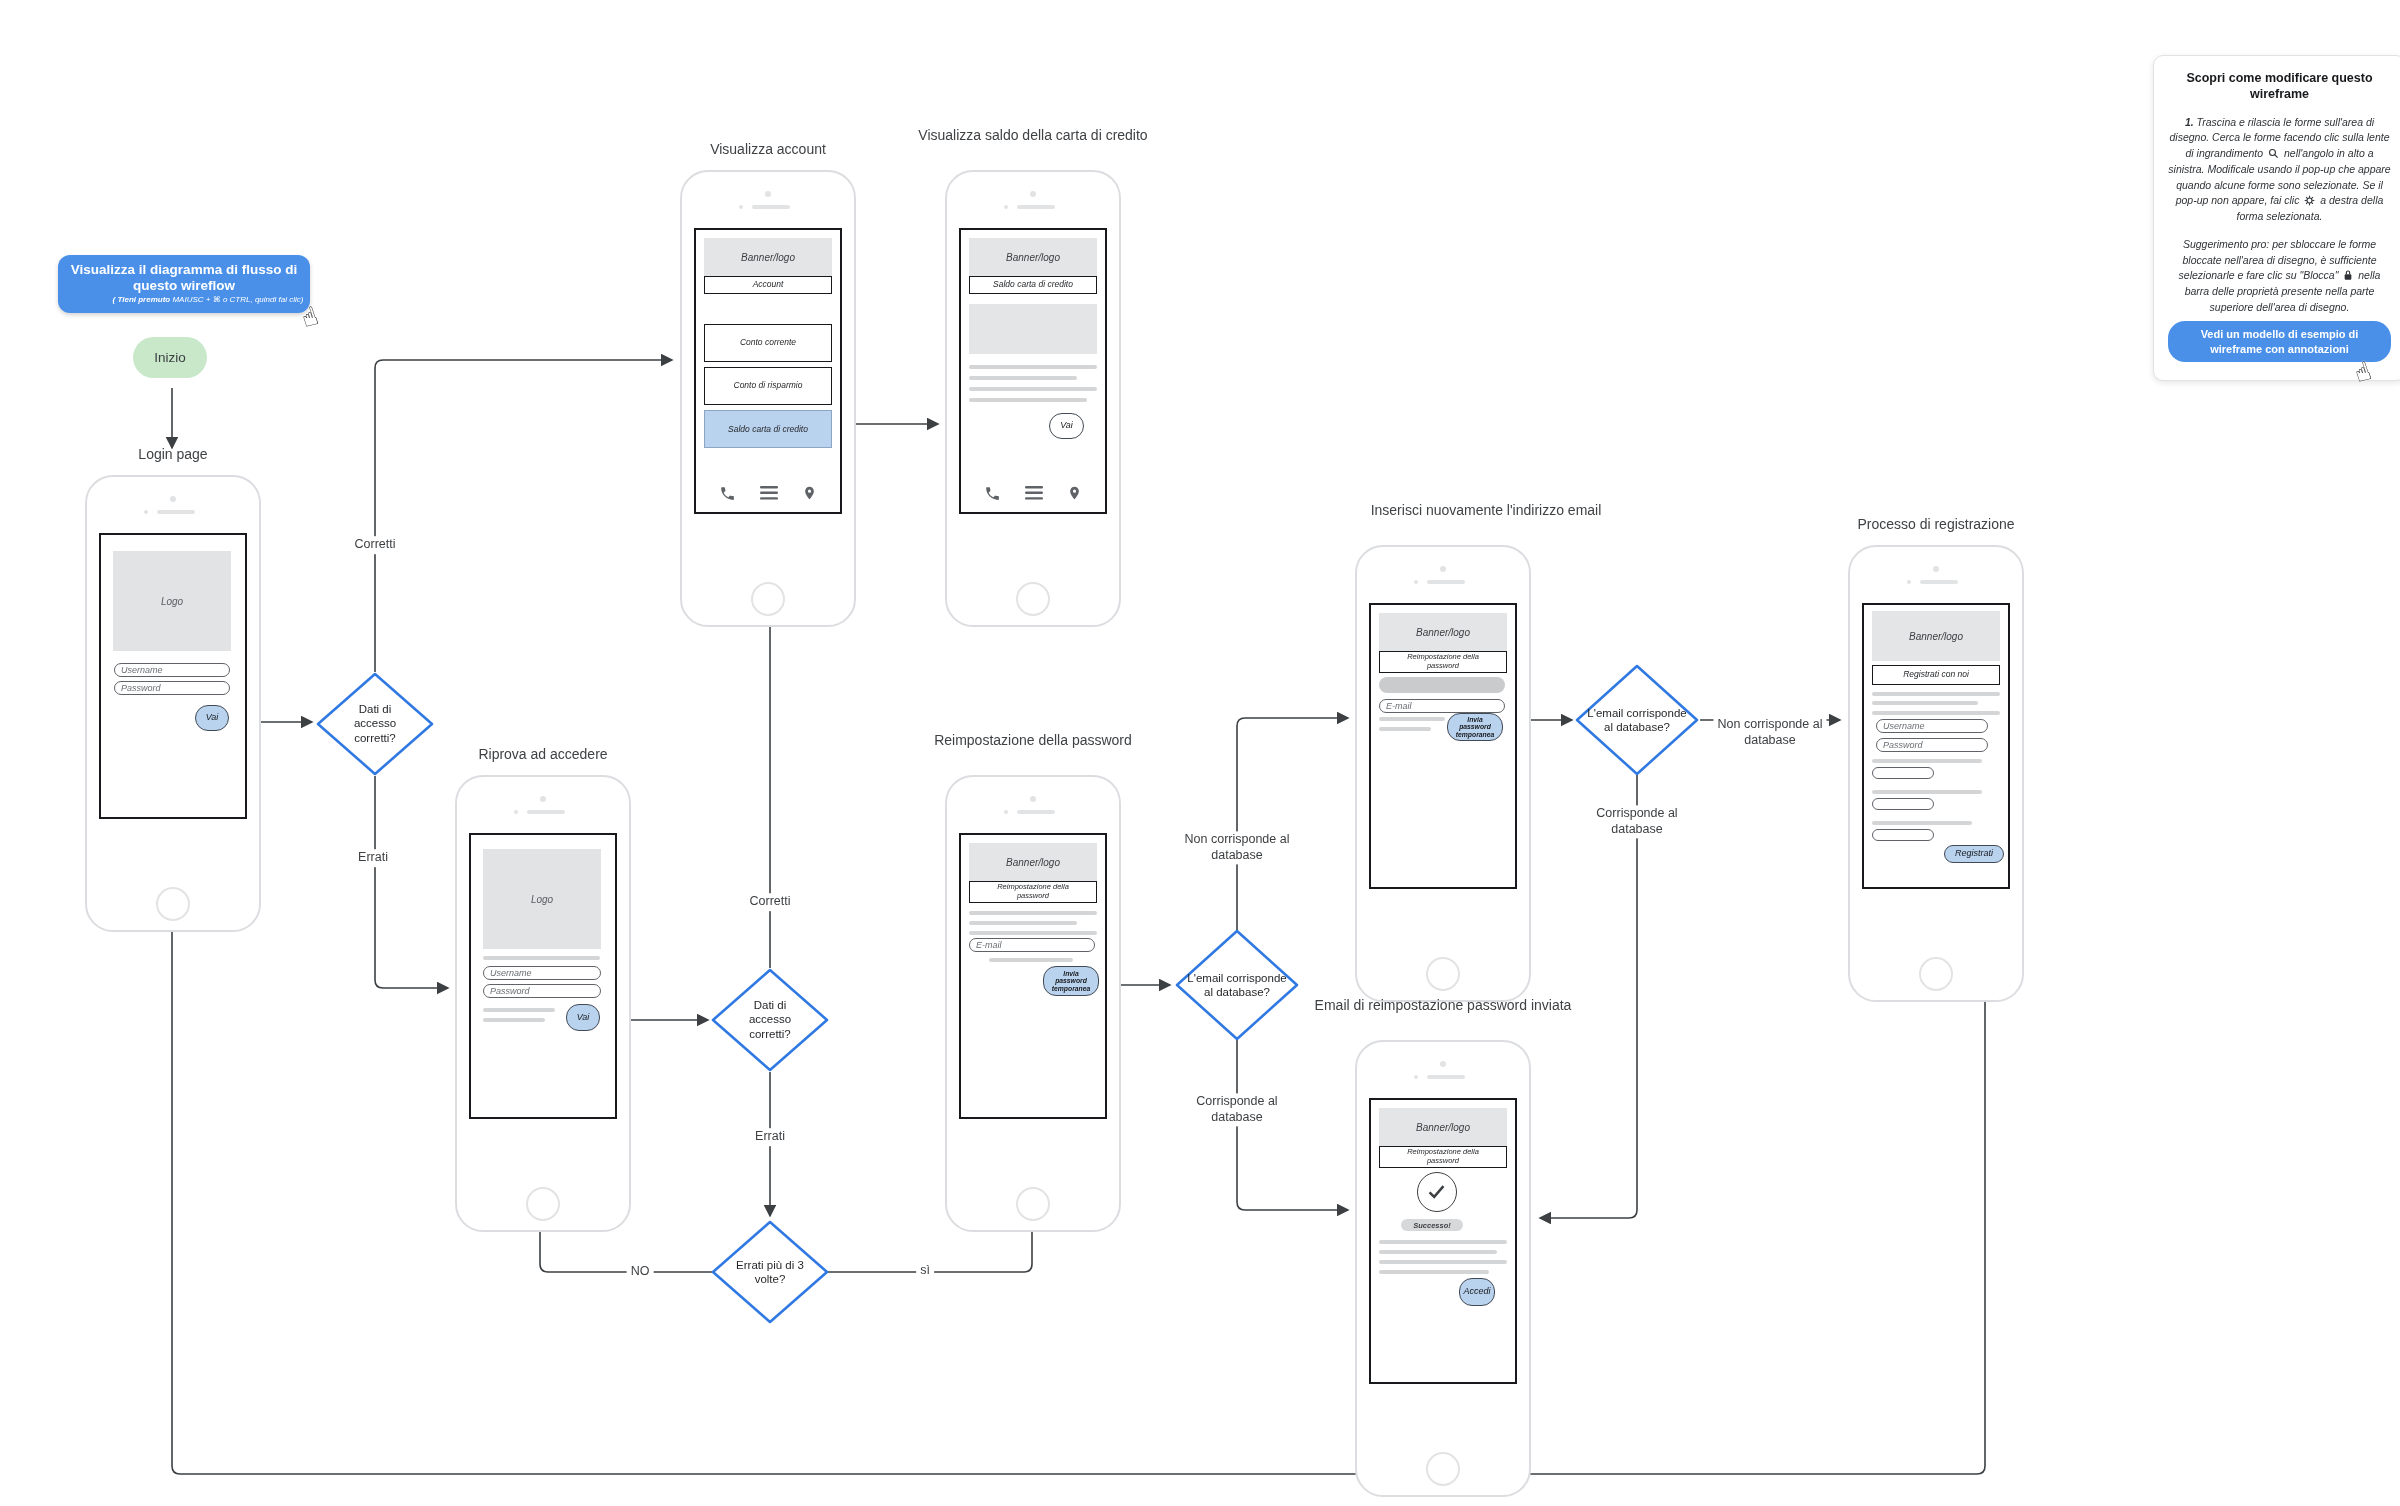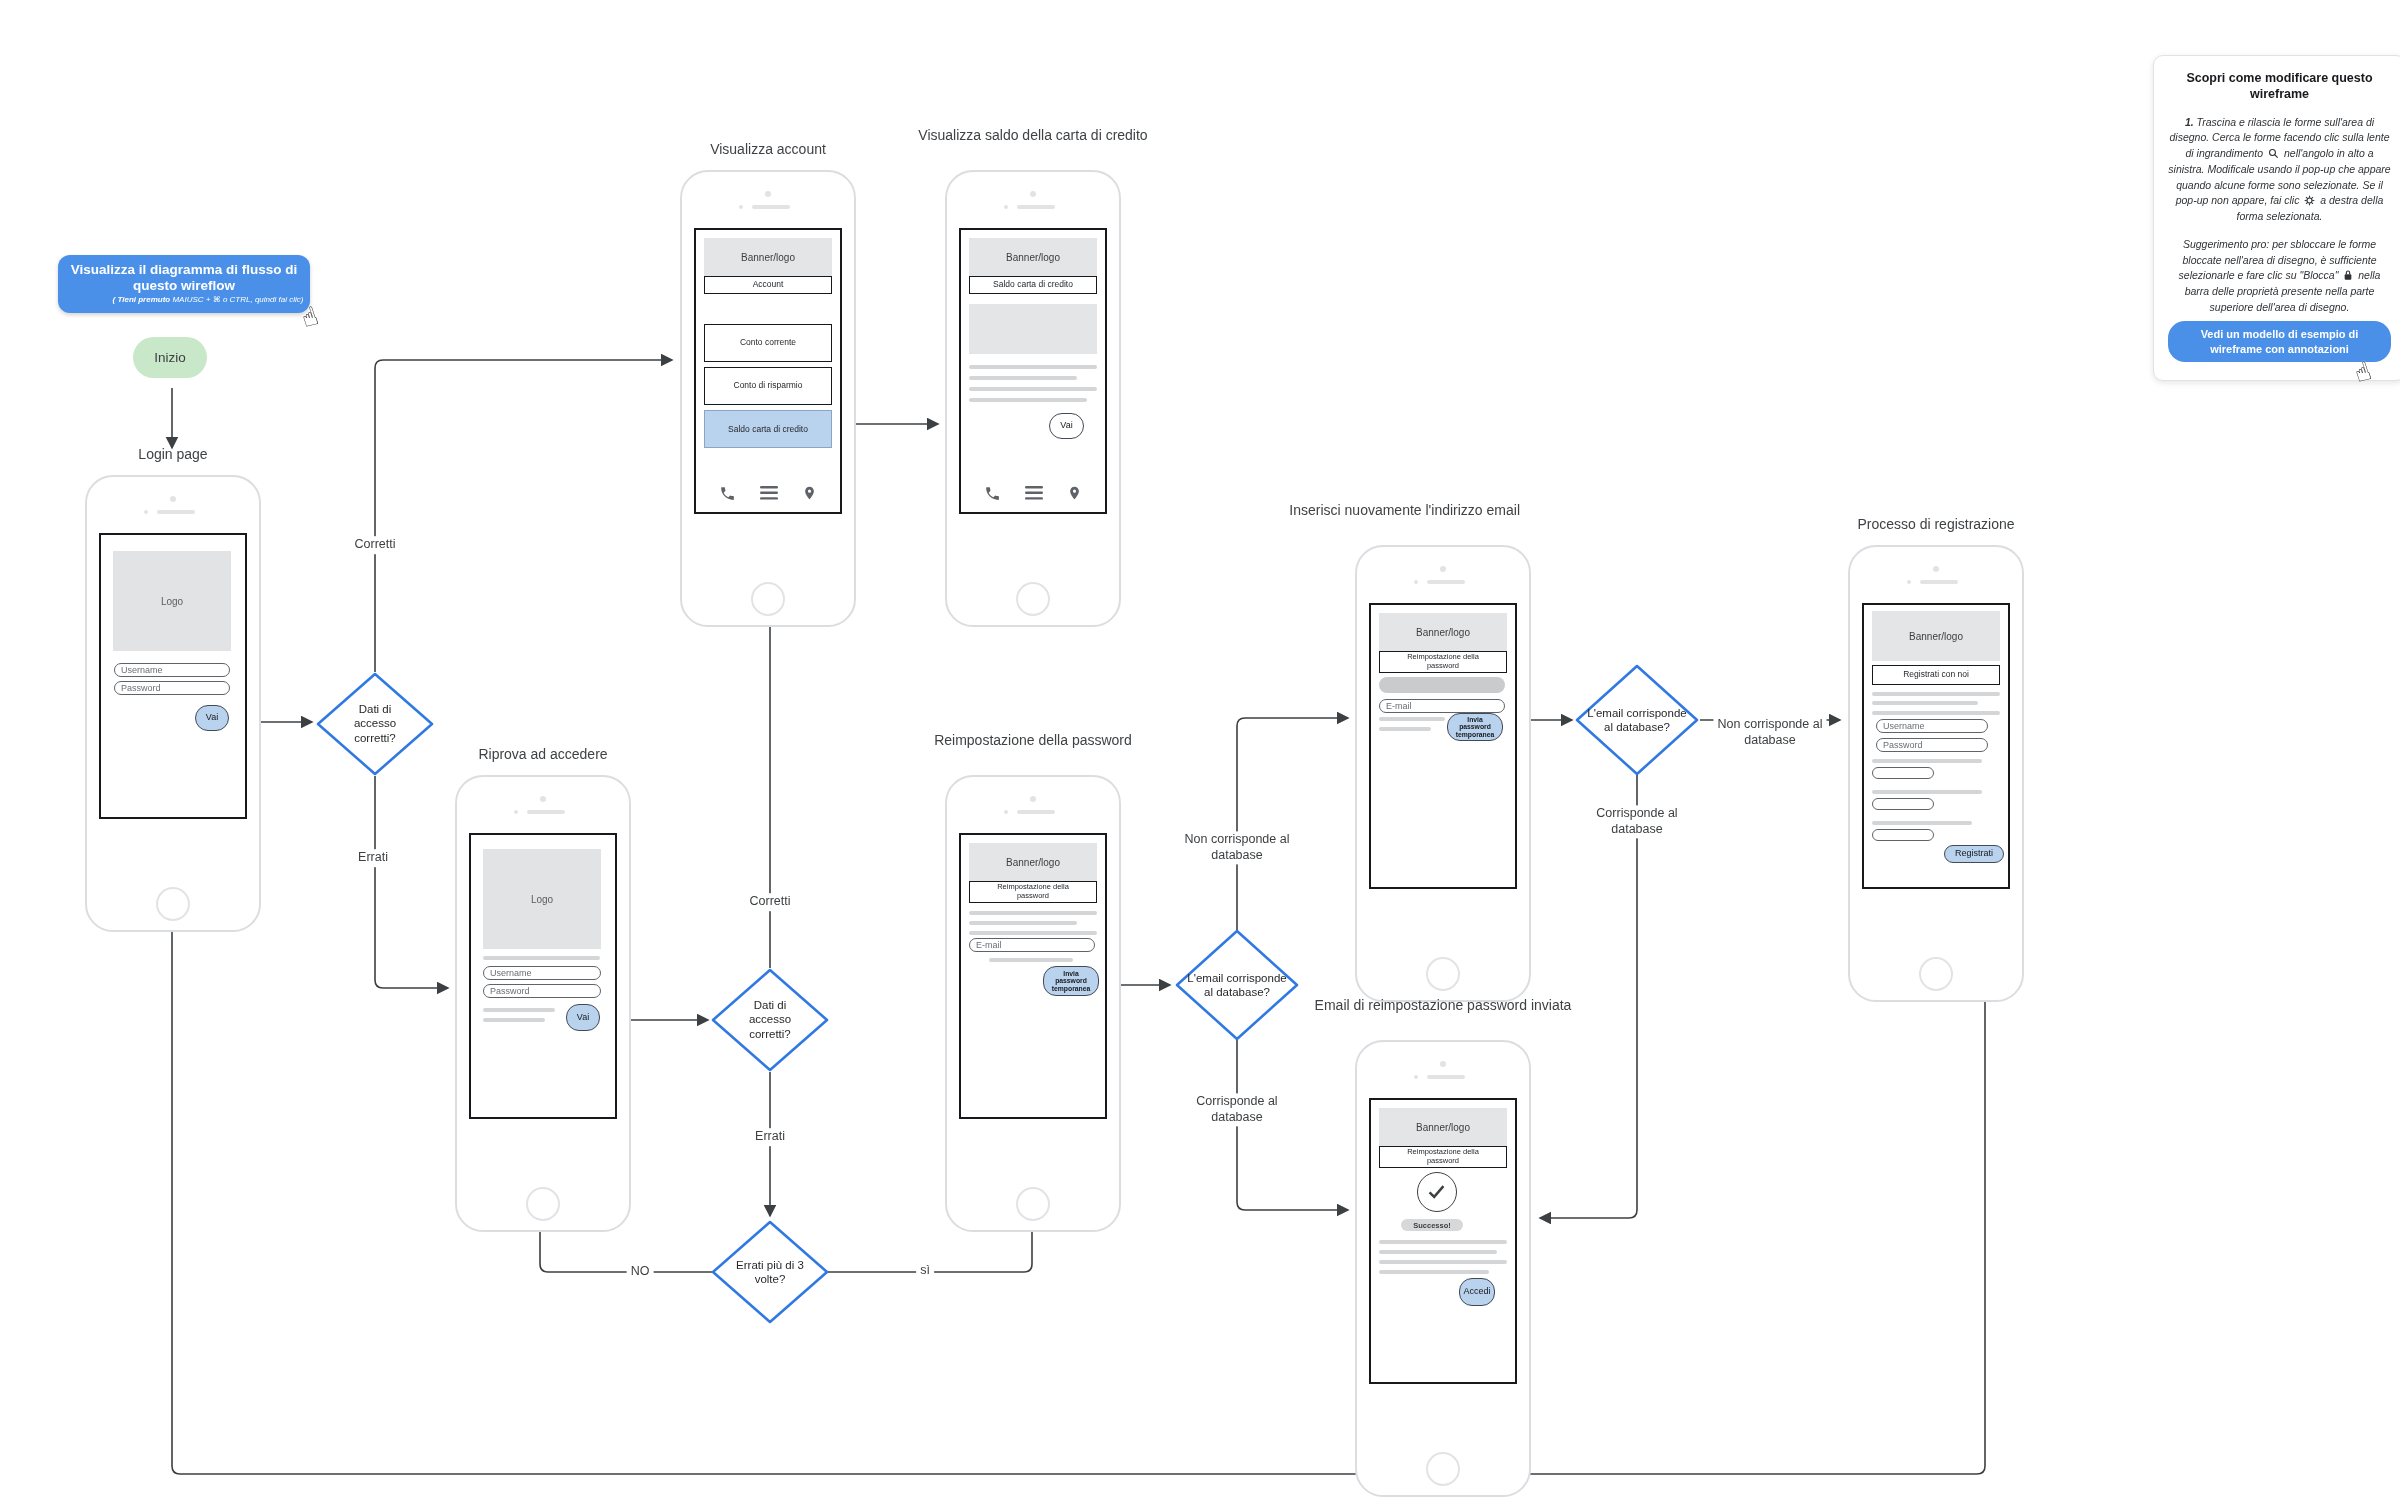--- a/index.html
+++ b/index.html
@@ -21,21 +21,21 @@
   .callout-t{font-size:13.5px;font-weight:bold;line-height:1.15;}
   .callout-h{font-size:8px;margin-top:2px;font-style:italic;padding-left:48px;}
   .hand{position:absolute;font-size:26px;color:#111;transform:rotate(-18deg);
         text-shadow:0 0 2px #fff, 0 0 2px #fff;}
   .start{position:absolute;left:133px;top:337px;width:74px;height:41px;background:#c8e8c9;
          border-radius:21px;display:flex;align-items:center;justify-content:center;
          font-size:13.5px;color:#3d4043;}
 
   
   .phone{position:absolute;width:176px;height:457px;background:#fff;border:2px solid #dbdde0;
-         border-radius:28px;box-sizing:border-box;}
+         border-radius:28px;box-sizing:border-box;font-style:italic;}
   .cam{position:absolute;top:19px;left:50%;margin-left:-3px;width:6px;height:6px;border-radius:50%;background:#e2e3e5;}
   .spk{position:absolute;top:33px;left:50%;margin-left:-16px;width:38px;height:4px;border-radius:2px;background:#e2e3e5;}
   .spkdot{position:absolute;top:33px;left:50%;margin-left:-29px;width:4px;height:4px;border-radius:50%;background:#e2e3e5;}
   .home{position:absolute;bottom:9px;left:50%;margin-left:-17px;width:34px;height:34px;
         border:2px solid #e2e3e5;border-radius:50%;box-sizing:border-box;}
   .screen{position:absolute;left:12px;right:12px;top:56px;height:282px;border:2px solid #17191c;
           background:#fff;}
   .ptitle{position:absolute;width:260px;text-align:center;font-size:14px;line-height:18px;color:#3f4245;}
 
   
@@ -233,21 +233,21 @@
       <div class="gline" style="left:8px;top:76px;width:128px;"></div>
       <div class="gline" style="left:8px;top:86px;width:108px;"></div>
       <div class="gline" style="left:8px;top:96px;width:128px;"></div>
       <div class="winput" style="left:8px;top:103px;width:126px;height:14px;">E-mail</div>
       <div class="gline" style="left:28px;top:123px;width:84px;"></div>
       <div class="btn blue tiny" style="left:82px;top:131px;width:56px;height:30px;padding:0 3px;">Invia password temporanea</div>
     </div>
     <div class="home"></div>
   </div>
 
-  <div class="ptitle" style="left:1260px;top:501px;text-align:right;">Inserisci nuovamente l'indirizzo email</div>
+  <div class="ptitle" style="left:1356px;top:501px;">Inserisci nuovamente l'indirizzo email</div>
   <div class="phone" style="left:1355px;top:545px;">
     <div class="cam"></div>
       <div class="spk"></div>
       <div class="spkdot"></div>
     <div class="screen scr">
       <div class="banner" style="top:8px;height:38px;">Banner/logo</div>
       <div class="hbox" style="left:8px;right:8px;top:46px;height:22px;padding:0 16px;font-size:7.5px;">Reimpostazione della password</div>
       <div class="graybar" style="left:8px;right:10px;top:72px;height:16px;"></div>
       <div class="winput" style="left:8px;top:94px;width:126px;height:14px;">E-mail</div>
       <div class="gline" style="left:8px;top:112px;width:66px;"></div>

